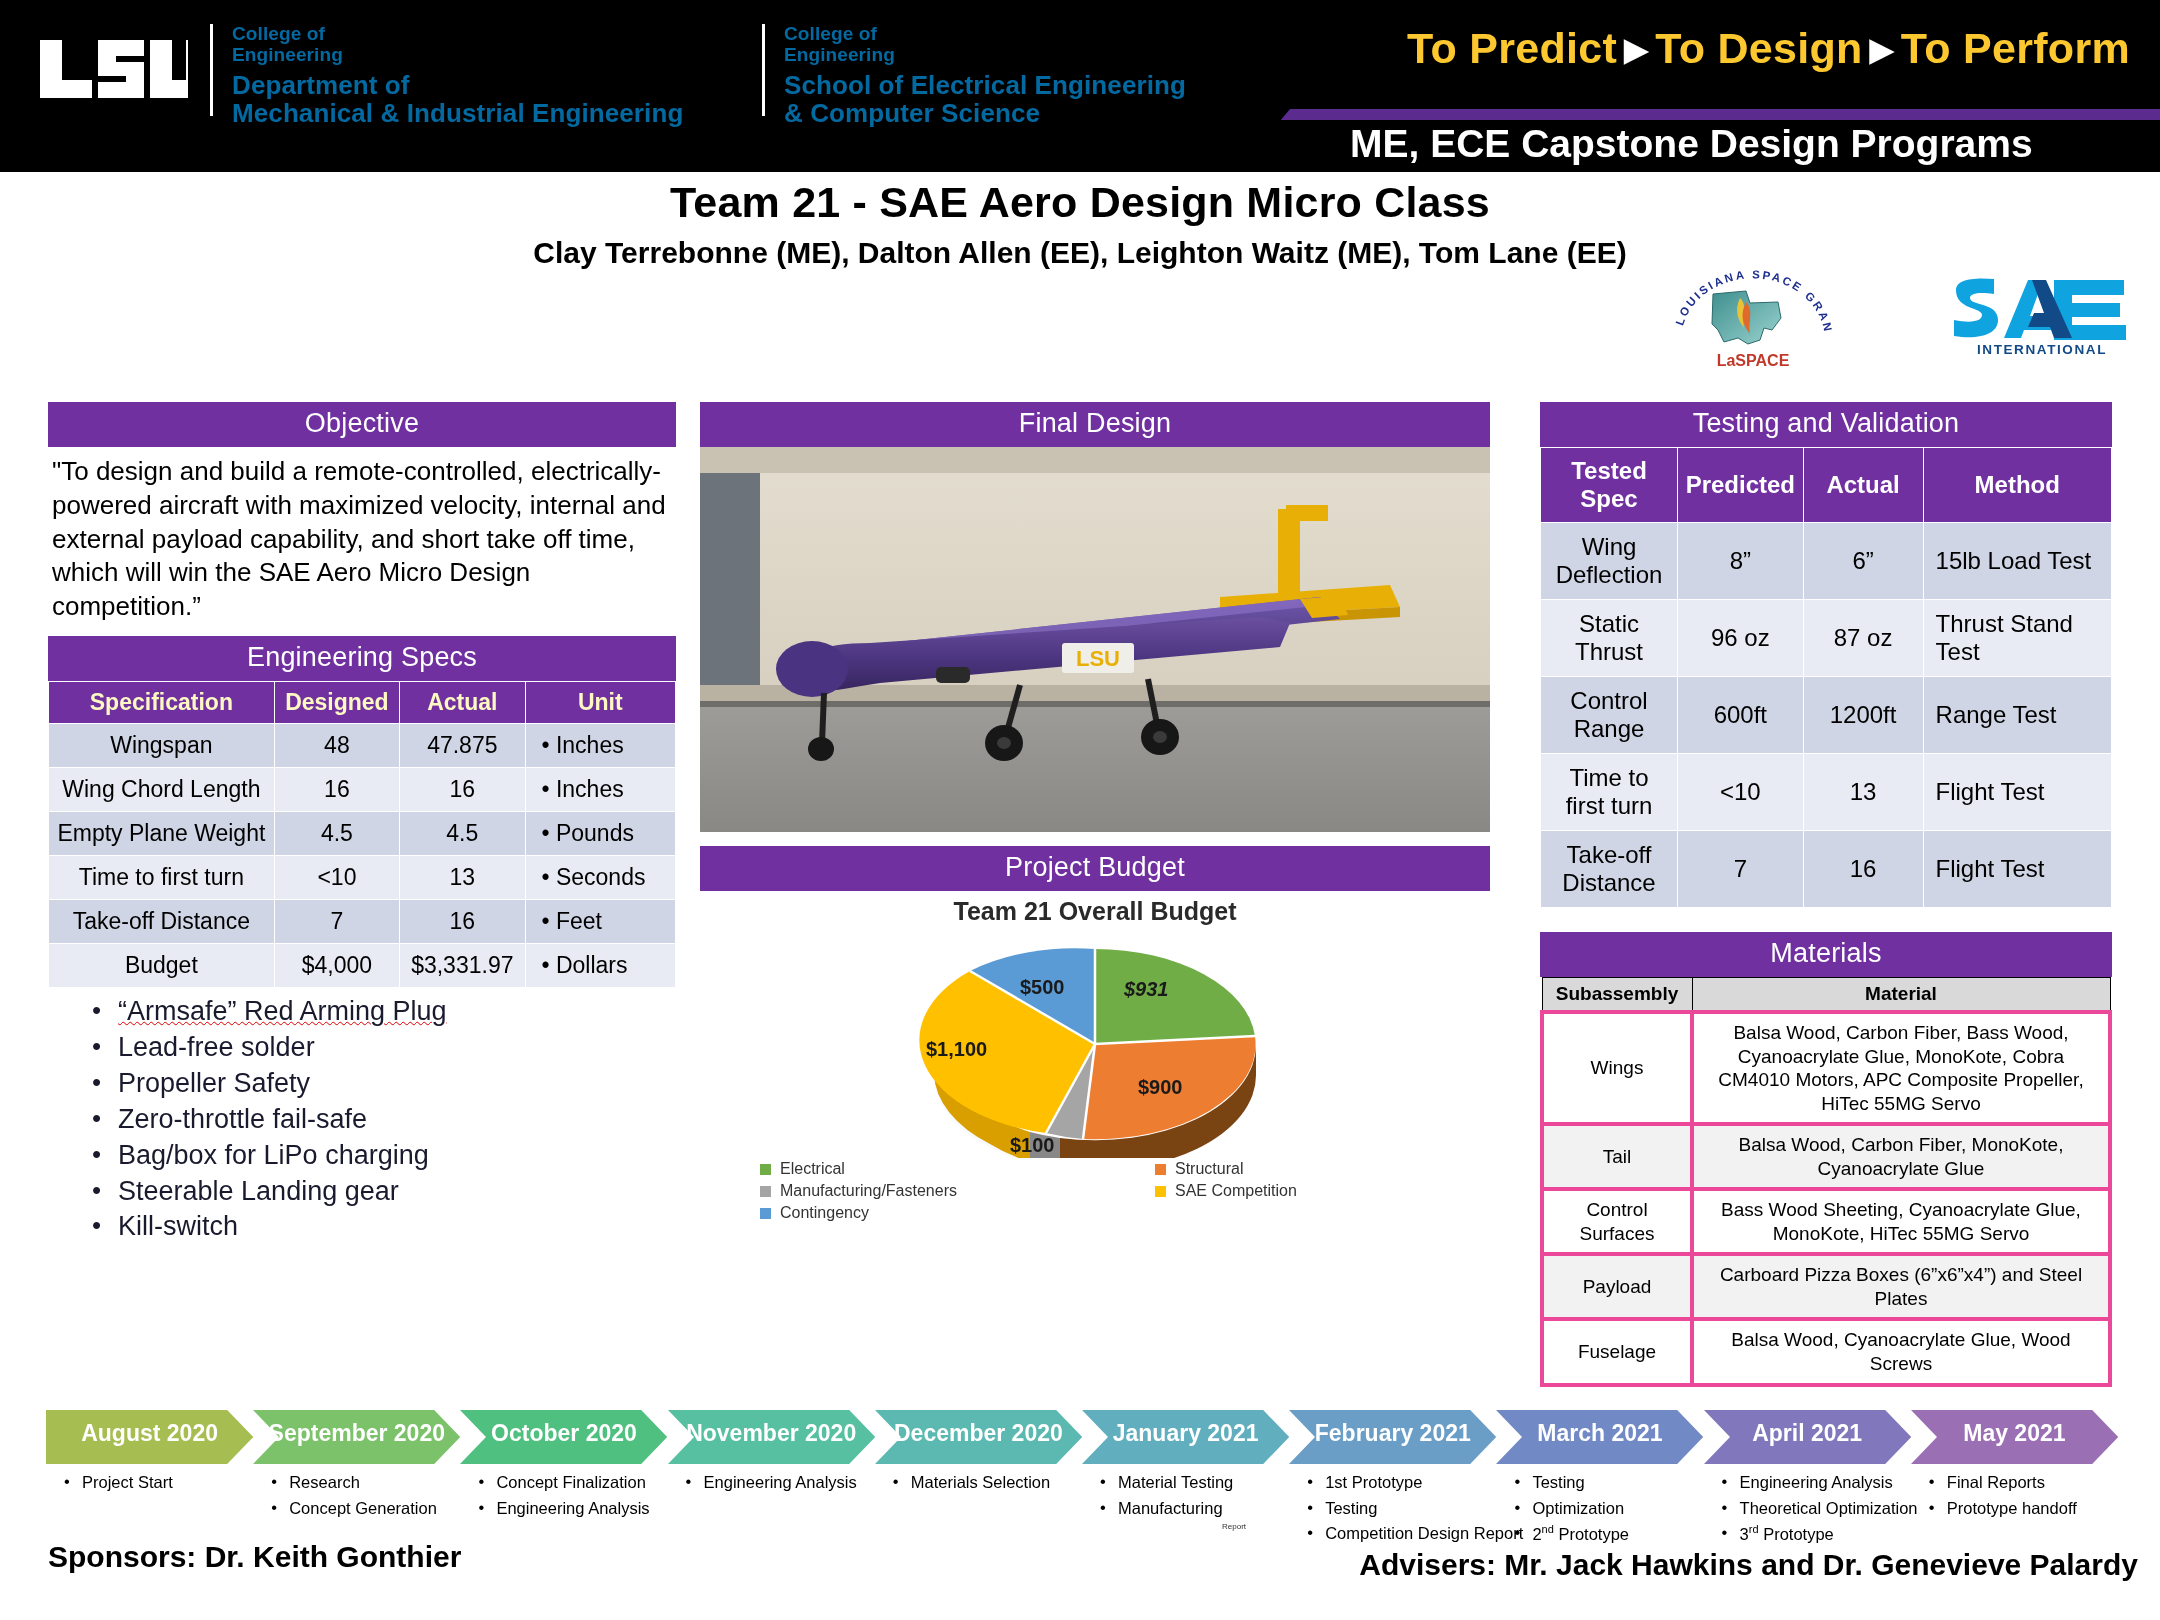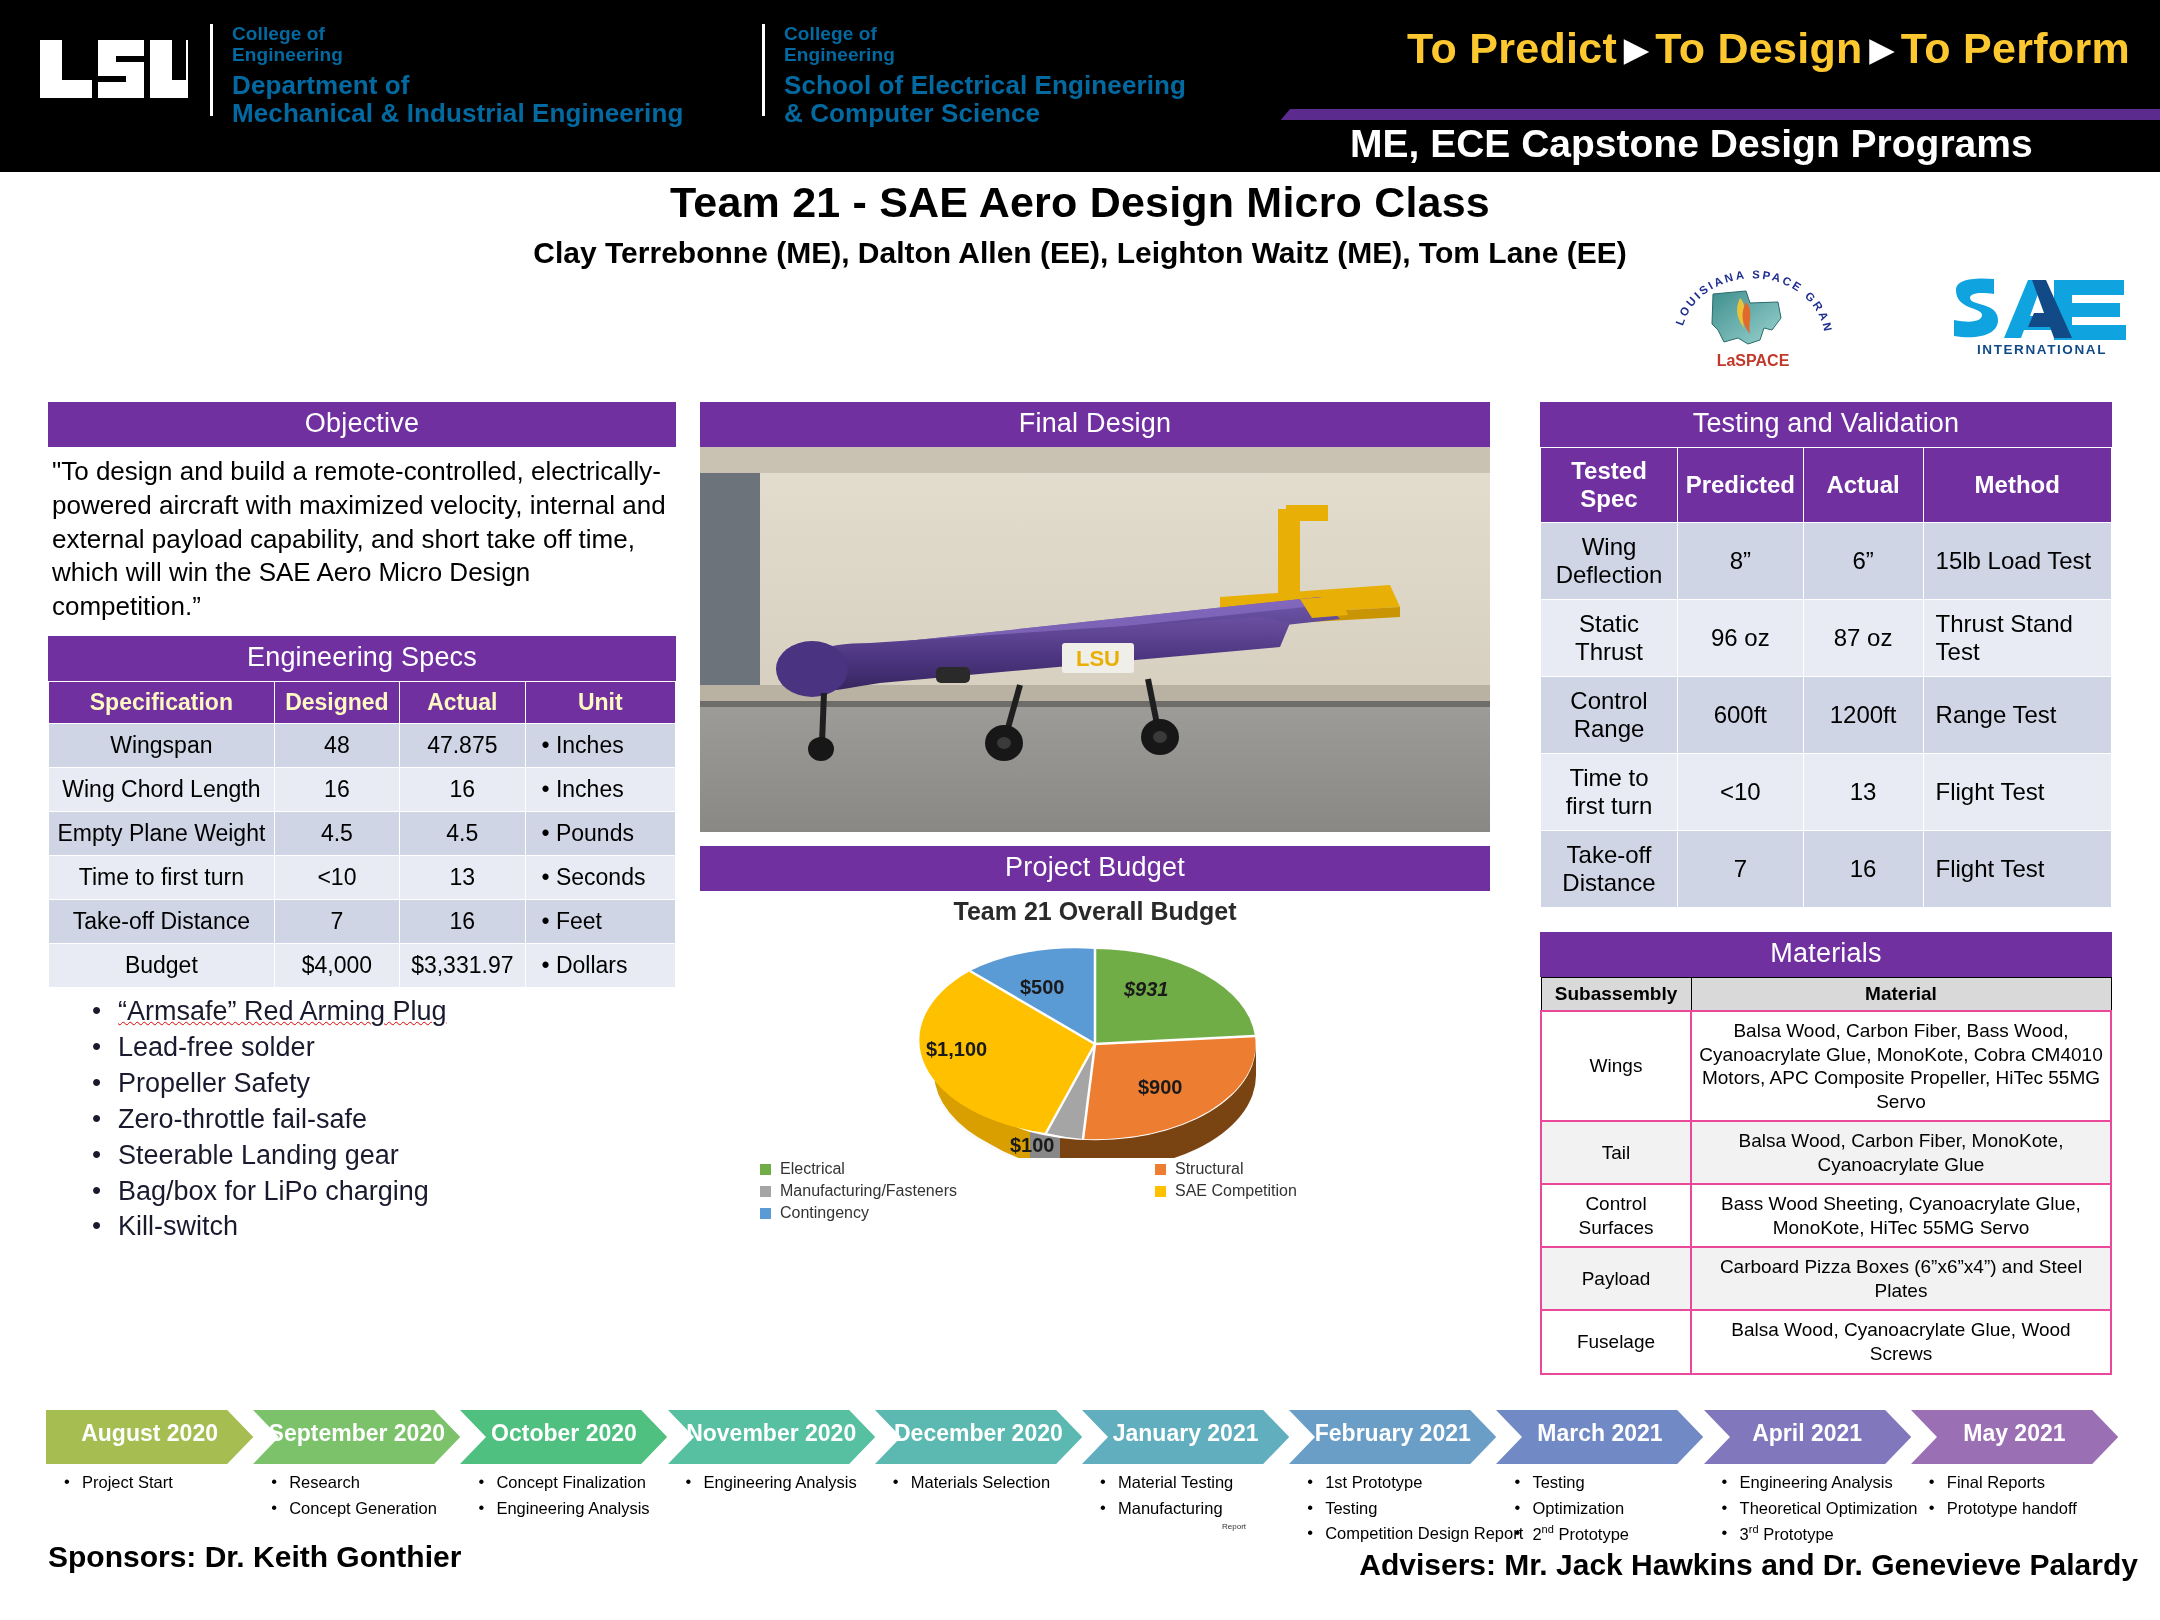--- a/index.html
+++ b/index.html
@@ -86,21 +86,21 @@
   .safety-list li::before { content:"\2022"; position:absolute; left:0; top:-1px; font-size:26px; }
   .underline-sq { text-decoration: underline; text-decoration-color:#d00; text-decoration-style: wavy;
                   text-decoration-thickness:1px; }
 
   
   .mat-tbl { border:1.5px solid #000; }
   .mat-tbl th {
     background:#D9D9D9; color:#000; font-size:19px; font-weight:700;
     padding:5px 4px; border:1px solid #000;
   }
-  .mat-tbl td { font-size:19px; color:#000; text-align:center; padding:7px 6px; border:2px solid #ec4899;
+  .mat-tbl td { font-size:19px; color:#000; text-align:center; padding:7px 6px; border:4px solid #ec4899;
                 line-height:1.24; }
   .mat-tbl tr:nth-child(odd)  td { background:#ffffff; }
   .mat-tbl tr:nth-child(even) td { background:#F2F2F2; }
   .mat-tbl td.sub { width:150px; }
 
   
   .photo { position:relative; width:790px; height:385px; overflow:hidden; background:#9a9a96; }
 
   
   .chart-area { position:relative; width:790px; height:300px; }
@@ -258,22 +258,22 @@
           <td class="unit">• Dollars</td>
         </tr>
       </tbody>
     </table>
 
     <ul class="safety-list">
       <li><span class="underline-sq">“Armsafe” Red Arming Plug</span></li>
       <li>Lead-free solder</li>
       <li>Propeller Safety</li>
       <li>Zero-throttle fail-safe</li>
+      <li>Bag/box for LiPo charging</li>
       <li>Steerable Landing gear</li>
-      <li>Bag/box for LiPo charging</li>
       <li>Kill-switch</li>
     </ul>
   </div>
 
   <div class="colM">
     <div class="bar">Final Design</div>
     <div class="photo">
       <svg viewBox="0 0 790 385" width="790" height="385" preserveAspectRatio="none">
         <defs>
           <linearGradient id="wallg" x1="0" y1="0" x2="0" y2="1">

